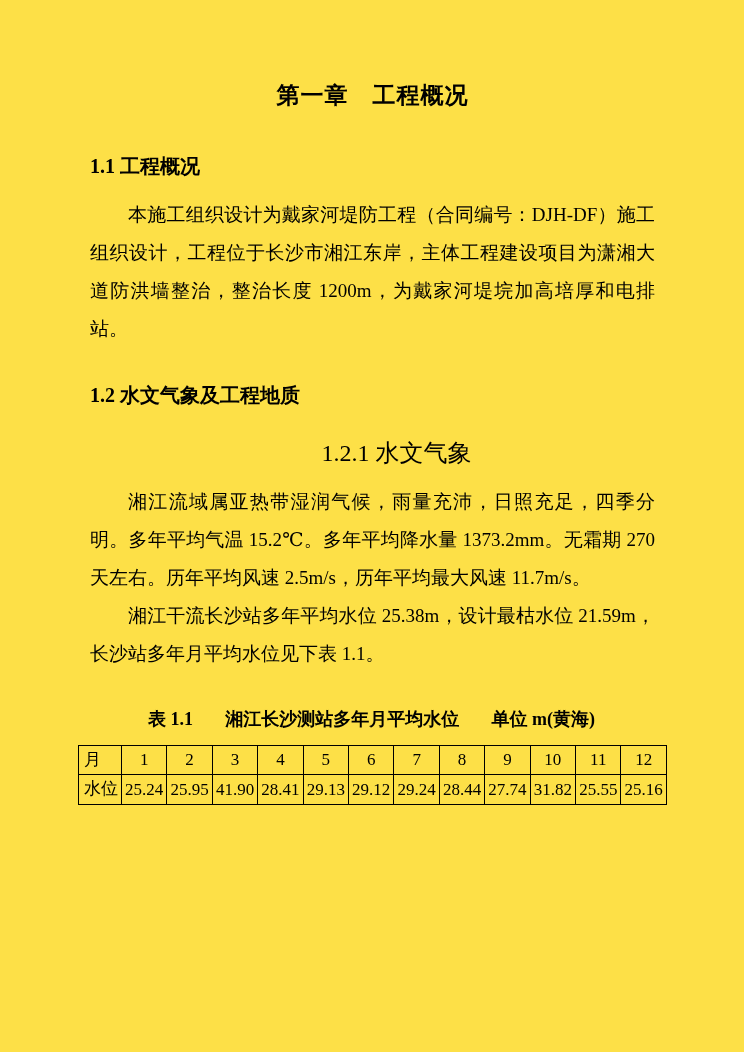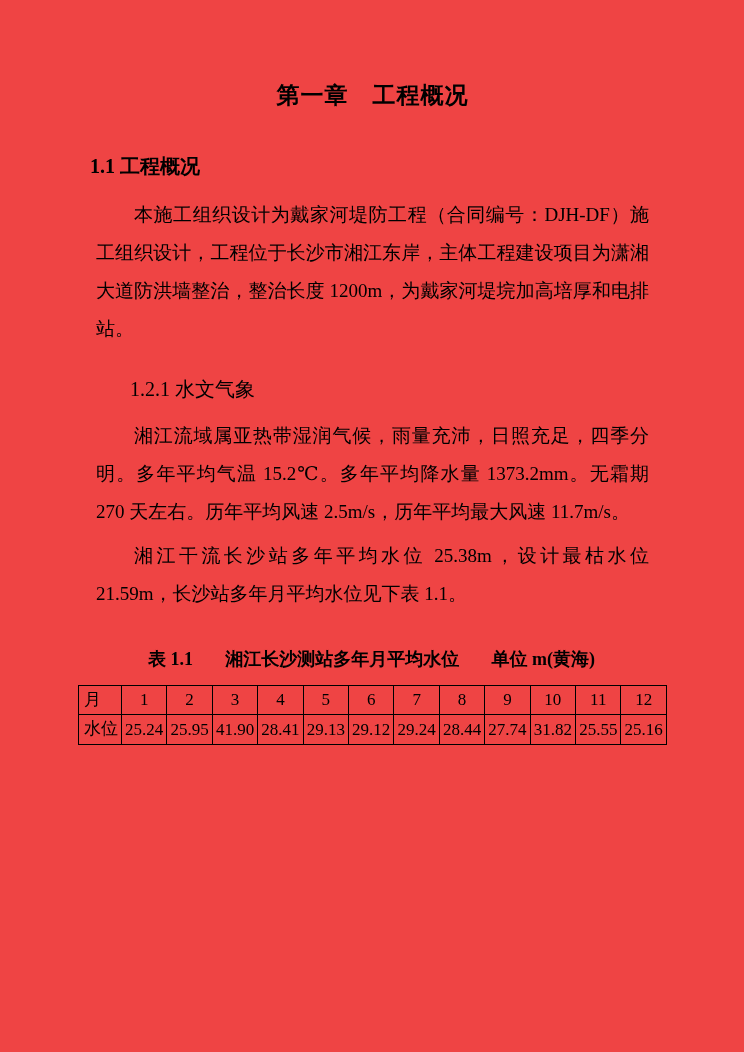--- a/index.html
+++ b/index.html
@@ -3,50 +3,51 @@
 <meta charset="utf-8">
 <style>
   html, body { margin: 0; padding: 0; background: #ffffff; }
   .page {
     position: relative;
     width: 744px;
     height: 1052px;
     margin: 0 auto;
     box-sizing: border-box;
     padding: 80px 89px 40px 90px;
-    background: #ef4444;
+    background: #fde047;
     font-family: "Liberation Serif", "DejaVu Serif", serif;
     color: #000000;
     overflow: hidden;
   }
   .doc-title {
     text-align: center;
     font-size: 23px;
     font-weight: bold;
     margin: 0 0 42px 0;
     letter-spacing: 1px;
   }
   .h2 {
     font-size: 20px;
     font-weight: bold;
     margin: 34px 0 16px 0;
   }
   .h2.first { margin-top: 8px; }
   .h3 {
-    font-size: 20px;
+    font-size: 24px;
     font-weight: normal;
     margin: 28px 0 14px 0;
     text-indent: 2em;
+    text-align: center;
   }
   p.body {
     font-size: 19px;
     line-height: 2.0;
     text-align: justify;
     text-indent: 2em;
-    margin: 6px;
+    margin: 0;
   }
   .caption {
     display: flex;
     justify-content: space-between;
     align-items: flex-start;
     font-weight: bold;
     font-size: 18px;
     margin: 34px 60px 14px 58px;
   }
   table.water {
@@ -74,20 +75,21 @@
 <body>
 
 <div class="page">
 
   <h1 class="doc-title">第一章　工程概况</h1>
 
   <div class="h2 first">1.1 工程概况</div>
 
   <p class="body">本施工组织设计为戴家河堤防工程（合同编号：DJH-DF）施工组织设计，工程位于长沙市湘江东岸，主体工程建设项目为潇湘大道防洪墙整治，整治长度 1200m，为戴家河堤垸加高培厚和电排站。</p>
 
+  <div class="h2">1.2 水文气象及工程地质</div>
 
   <div class="h3">1.2.1 水文气象</div>
 
   <p class="body">湘江流域属亚热带湿润气候，雨量充沛，日照充足，四季分明。多年平均气温 15.2℃。多年平均降水量 1373.2mm。无霜期 270 天左右。历年平均风速 2.5m/s，历年平均最大风速 11.7m/s。</p>
   <p class="body">湘江干流长沙站多年平均水位 25.38m，设计最枯水位 21.59m，长沙站多年月平均水位见下表 1.1。</p>
 
   <div class="caption">
     <span>表 1.1</span>
     <span>湘江长沙测站多年月平均水位</span>
     <span>单位 m(黄海)</span>

